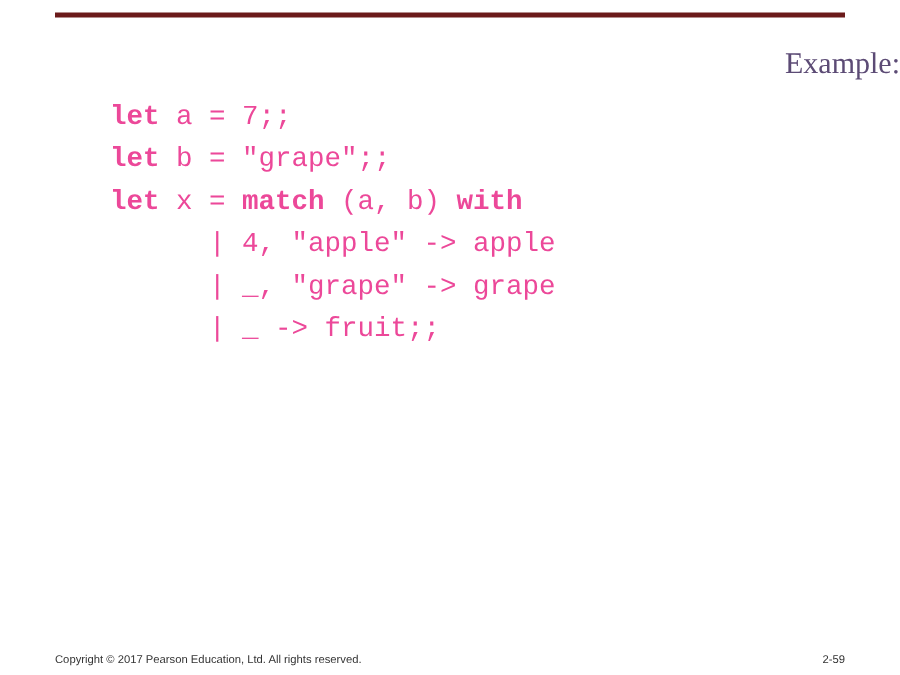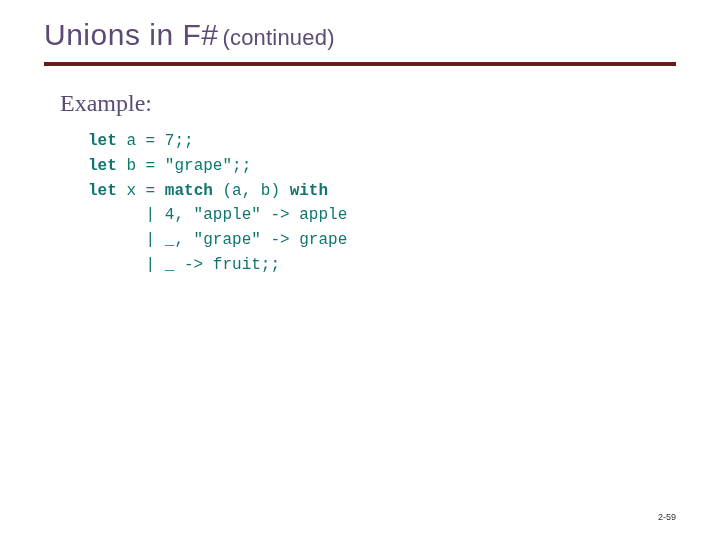--- a/index.html
+++ b/index.html
@@ -41,26 +41,27 @@
   }
   .body {
     padding: 24px 0 0 60px;
     color: #333333;
   }
   .example-label {
     font-family: Georgia, 'Times New Roman', serif;
     font-size: 24px;
     color: #5c4b75;
     margin-bottom: 12px;
+    text-align: right;
   }
   .code {
     font-family: 'Courier New', Courier, monospace;
-    font-size: 16px;
+    font-size: 22px;
     line-height: 1.55;
-    color: #0f766e;
+    color: #ec4899;
     white-space: pre;
     padding-left: 28px;
   }
   .kw {
     font-weight: bold;
   }
   .footer-left {
     position: absolute;
     left: 44px;
     bottom: 18px;
@@ -75,33 +76,30 @@
     font-family: Arial, Helvetica, sans-serif;
     font-size: 9px;
     color: #333333;
   }
 </style>
 </head>
 <body>
 
 <div class="slide">
 
-  <div class="title-block">
-    <span class="title-main">Unions in F#</span>
-    <span class="title-sub">(continued)</span>
-  </div>
 
   <hr class="rule">
 
   <div class="body">
     <div class="example-label">Example:</div>
 
     <div class="code"><span class="kw">let</span><span> a = 7;;</span>
 <span class="kw">let</span><span> b = "grape";;</span>
 <span class="kw">let</span><span> x = </span><span class="kw">match</span><span> (a, b) </span><span class="kw">with</span>
 <span>      | 4, "apple" -&gt; apple</span>
 <span>      | _, "grape" -&gt; grape</span>
 <span>      | _ -&gt; fruit;;</span></div>
   </div>
 
+  <div class="footer-left">Copyright © 2017 Pearson Education, Ltd. All rights reserved.</div>
   <div class="footer-right">2-59</div>
 
 </div>
 
 </body></html>

